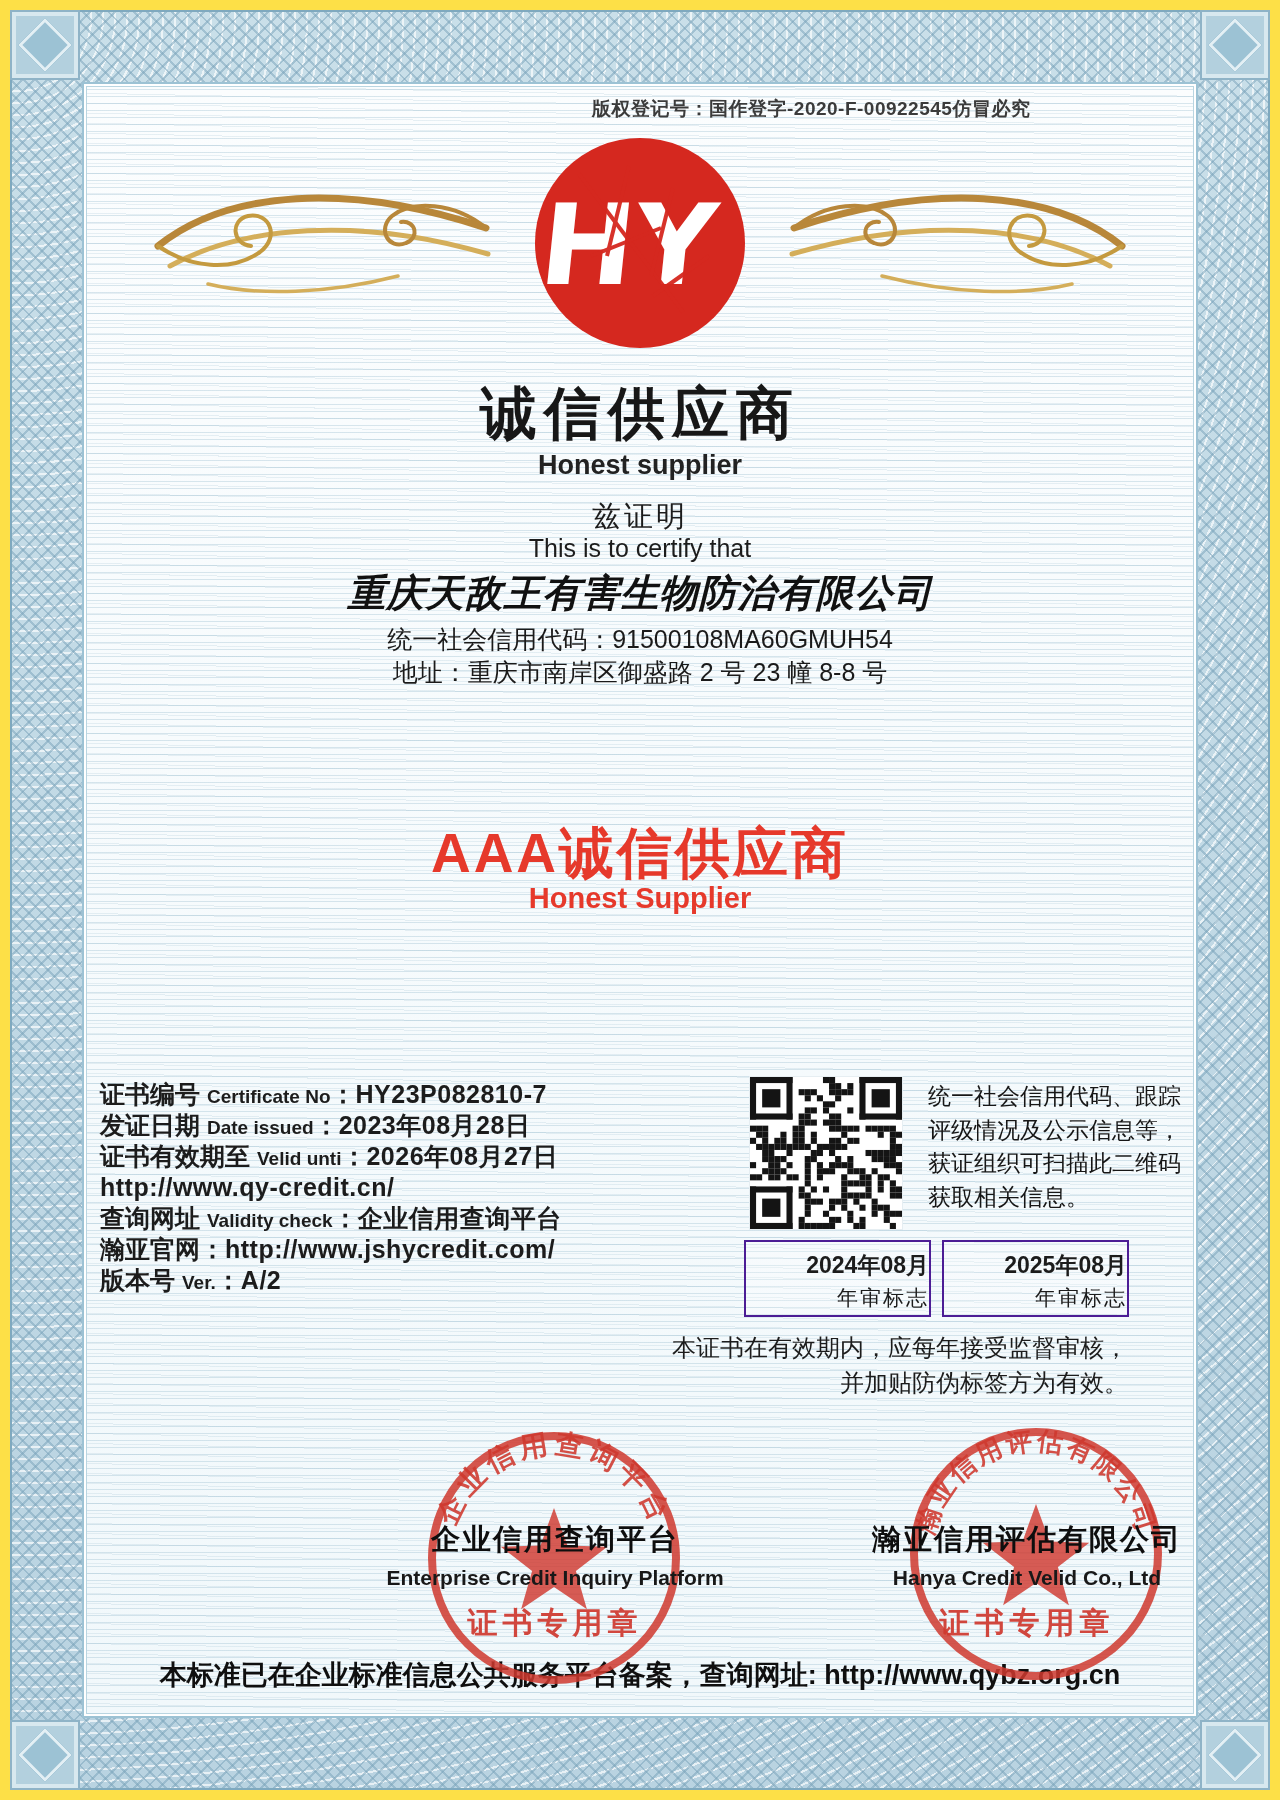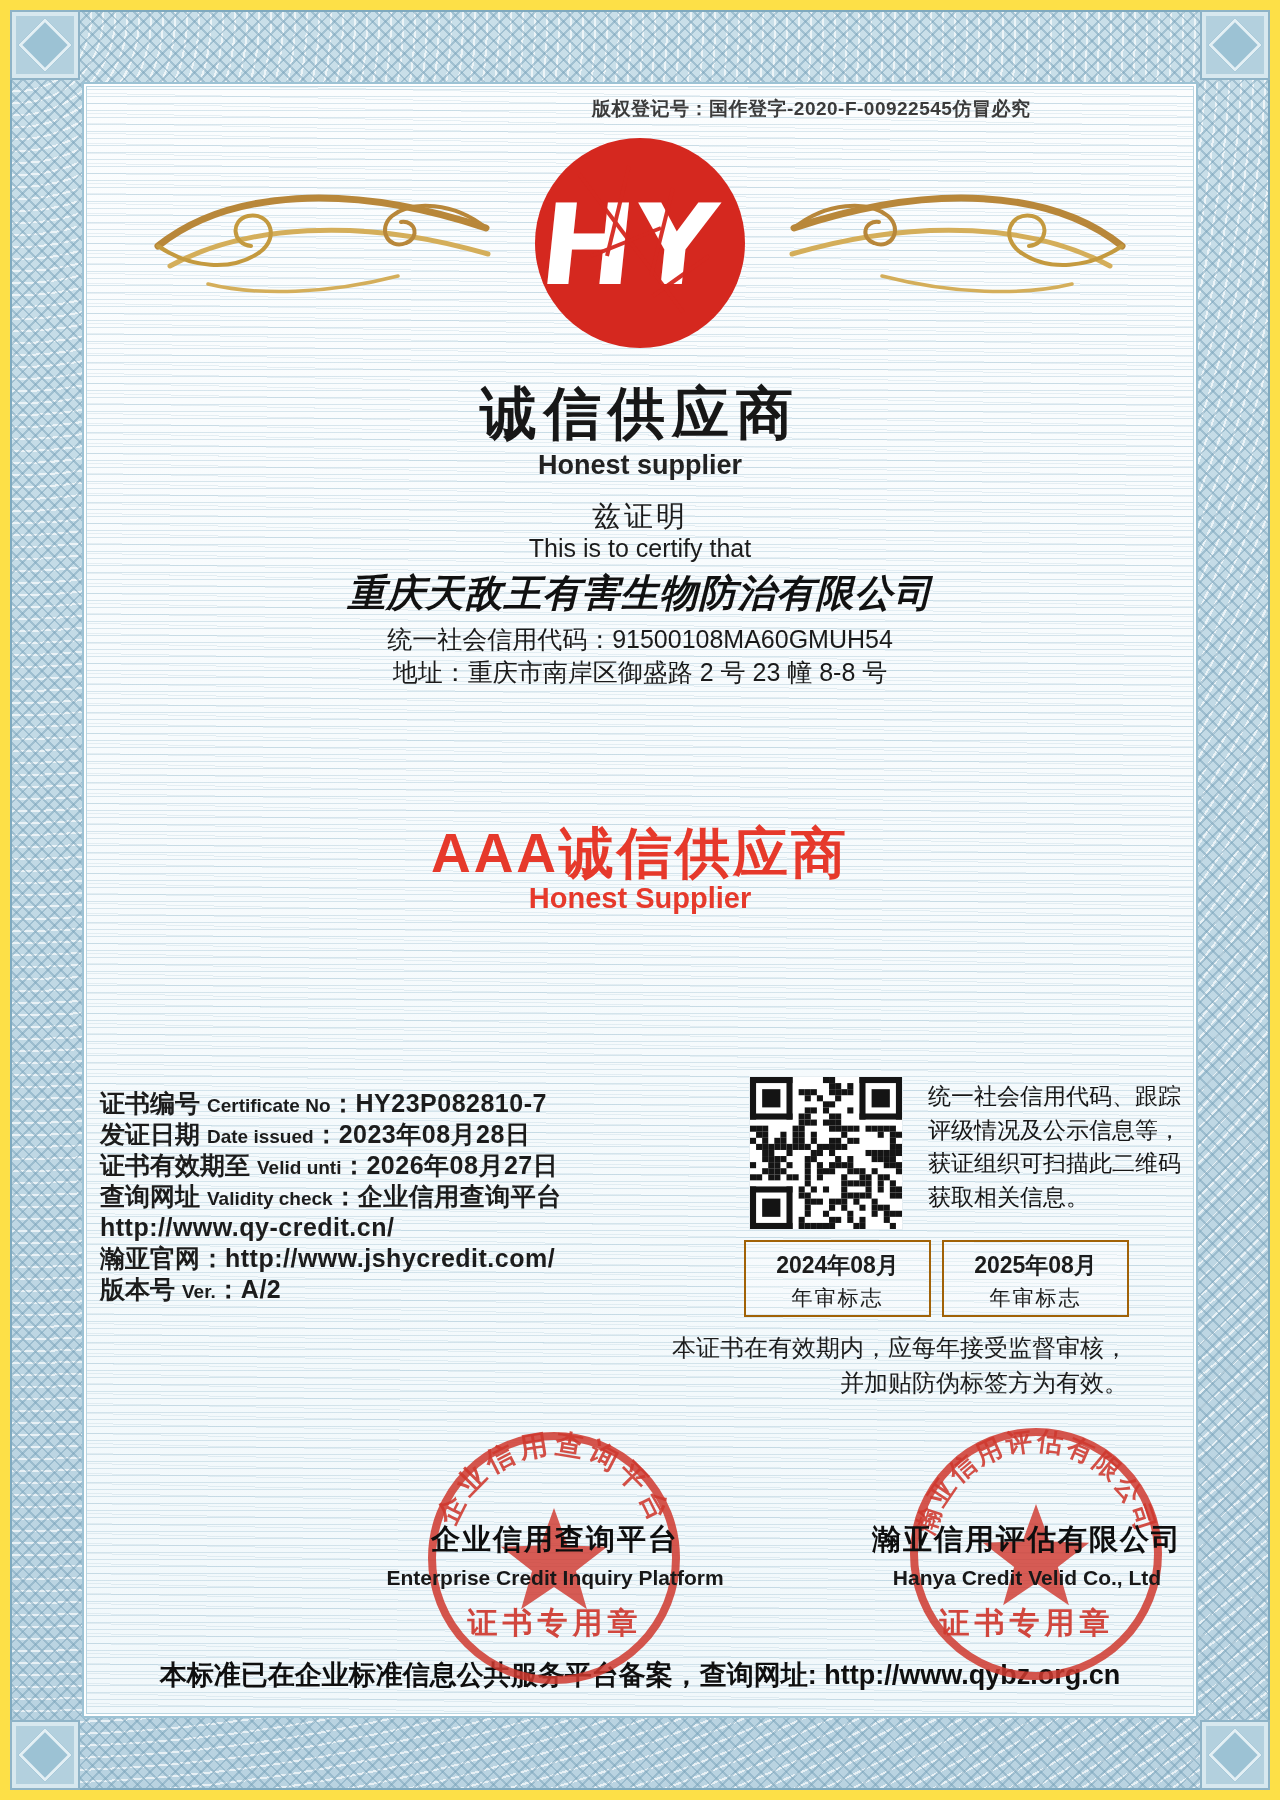--- a/index.html
+++ b/index.html
@@ -54,33 +54,33 @@
   .certify-cn{top:497px; font-size:29px; font-weight:550; letter-spacing:3px;}
   .certify-en{top:534px; font-size:25px; font-weight:500;}
   .company{top:568px; font-size:38px; font-weight:800; letter-spacing:1px; color:#111;font-style:italic;}
   .info-line{font-size:25px; font-weight:400; color:#1a1a1a;}
   .credit{top:623px;} .address{top:656px;}
   
   .award-cn{top:817px; font-size:55px; font-weight:750; letter-spacing:3px;}
   .award-en{top:882px; font-size:29px; font-weight:650;}
   
   .details{left:100px; top:1086px; width:600px;}
-  .d-row{height:31px; line-height:35px; white-space:nowrap;}
+  .d-row{height:31px; line-height:17px; white-space:nowrap;}
   .lbl-cn{font-size:25px; font-weight:650;}
   .lbl-en{font-size:19px; font-weight:550; margin-left:7px;}
   .lbl-en:empty{margin:0;}
   .d-sep{font-size:25px; font-weight:650;}
   .d-val{font-size:25px; font-weight:650; letter-spacing:.5px;}
   
   .qr-box{left:750px; top:1077px; width:152px; height:152px; background:#fff; box-shadow:0 0 0 1px #e6eef2;}
   .qr-box svg{display:block;}
   .qr-note{left:928px; top:1080px; width:260px; font-size:23px; line-height:33.5px; font-weight:550; color:#161616; text-align:left;}
   
   .audit-boxes{left:744px; top:1240px; display:flex; gap:11px;}
-  .audit-box{width:183px; height:73px; border:2px solid #a16207; text-align:center; background:rgba(255,255,255,.25);}
+  .audit-box{width:183px; height:73px; border:2px solid #4c1d95; text-align:right; background:rgba(255,255,255,.25);}
   .audit-box .l1{font-size:23px; font-weight:600; margin-top:8px;}
   .audit-box .l2{font-size:21px; font-weight:550; margin-top:3px; letter-spacing:2px;}
   .audit-note{left:650px; top:1330px; width:478px; text-align:right; font-size:24px; line-height:35px; font-weight:550;}
   
   .seal{width:268px; height:268px; z-index:1;}
   .seal.s0{left:420px; top:1424px;}
   .seal.s1{left:902px; top:1420px;}
   .sig-col{width:470px; top:1520px; text-align:center; z-index:2;}
   .sig-col.c0{left:320px;} .sig-col.c1{left:792px;}
   .org-cn{font-size:29px; font-weight:750; color:#0e0e0e; letter-spacing:2px;}
@@ -147,22 +147,22 @@
   <div class="abs ctr info-line credit">统一社会信用代码：91500108MA60GMUH54</div>
   <div class="abs ctr info-line address">地址：重庆市南岸区御盛路 2 号 23 幢 8-8 号</div>
 
   <div class="abs ctr award-cn" style="color:#e6392b;">AAA诚信供应商</div>
   <div class="abs ctr award-en" style="color:#e6392b;">Honest Supplier</div>
 
   <div class="abs details">
     <div class="d-row"><span class="lbl-cn">证书编号</span><span class="lbl-en">Certificate No</span><span class="d-sep">：</span><span class="d-val">HY23P082810-7</span></div>
     <div class="d-row"><span class="lbl-cn">发证日期</span><span class="lbl-en">Date issued</span><span class="d-sep">：</span><span class="d-val">2023年08月28日</span></div>
     <div class="d-row"><span class="lbl-cn">证书有效期至</span><span class="lbl-en">Velid unti</span><span class="d-sep">：</span><span class="d-val">2026年08月27日</span></div>
+    <div class="d-row"><span class="d-val">http://www.qy-credit.cn/</span></div>
     <div class="d-row"><span class="lbl-cn">查询网址</span><span class="lbl-en">Validity check</span><span class="d-sep">：</span><span class="d-val">企业信用查询平台</span></div>
-    <div class="d-row"><span class="d-val">http://www.qy-credit.cn/</span></div>
     <div class="d-row"><span class="lbl-cn">瀚亚官网</span><span class="d-sep">：</span><span class="d-val">http://www.jshycredit.com/</span></div>
     <div class="d-row"><span class="lbl-cn">版本号</span><span class="lbl-en">Ver.</span><span class="d-sep">：</span><span class="d-val">A/2</span></div>
   </div>
 
   <div class="abs qr-box">
     <svg id="qr-svg" width="152" height="152" viewBox="0 0 150 150">
         <rect x="0" y="0" width="150" height="150" fill="#ffffff"></rect>
         <rect x="0" y="0" width="42" height="6" fill="#141414"></rect>
         <rect x="0" y="36" width="42" height="6" fill="#141414"></rect>
         <rect x="0" y="0" width="6" height="42" fill="#141414"></rect>

